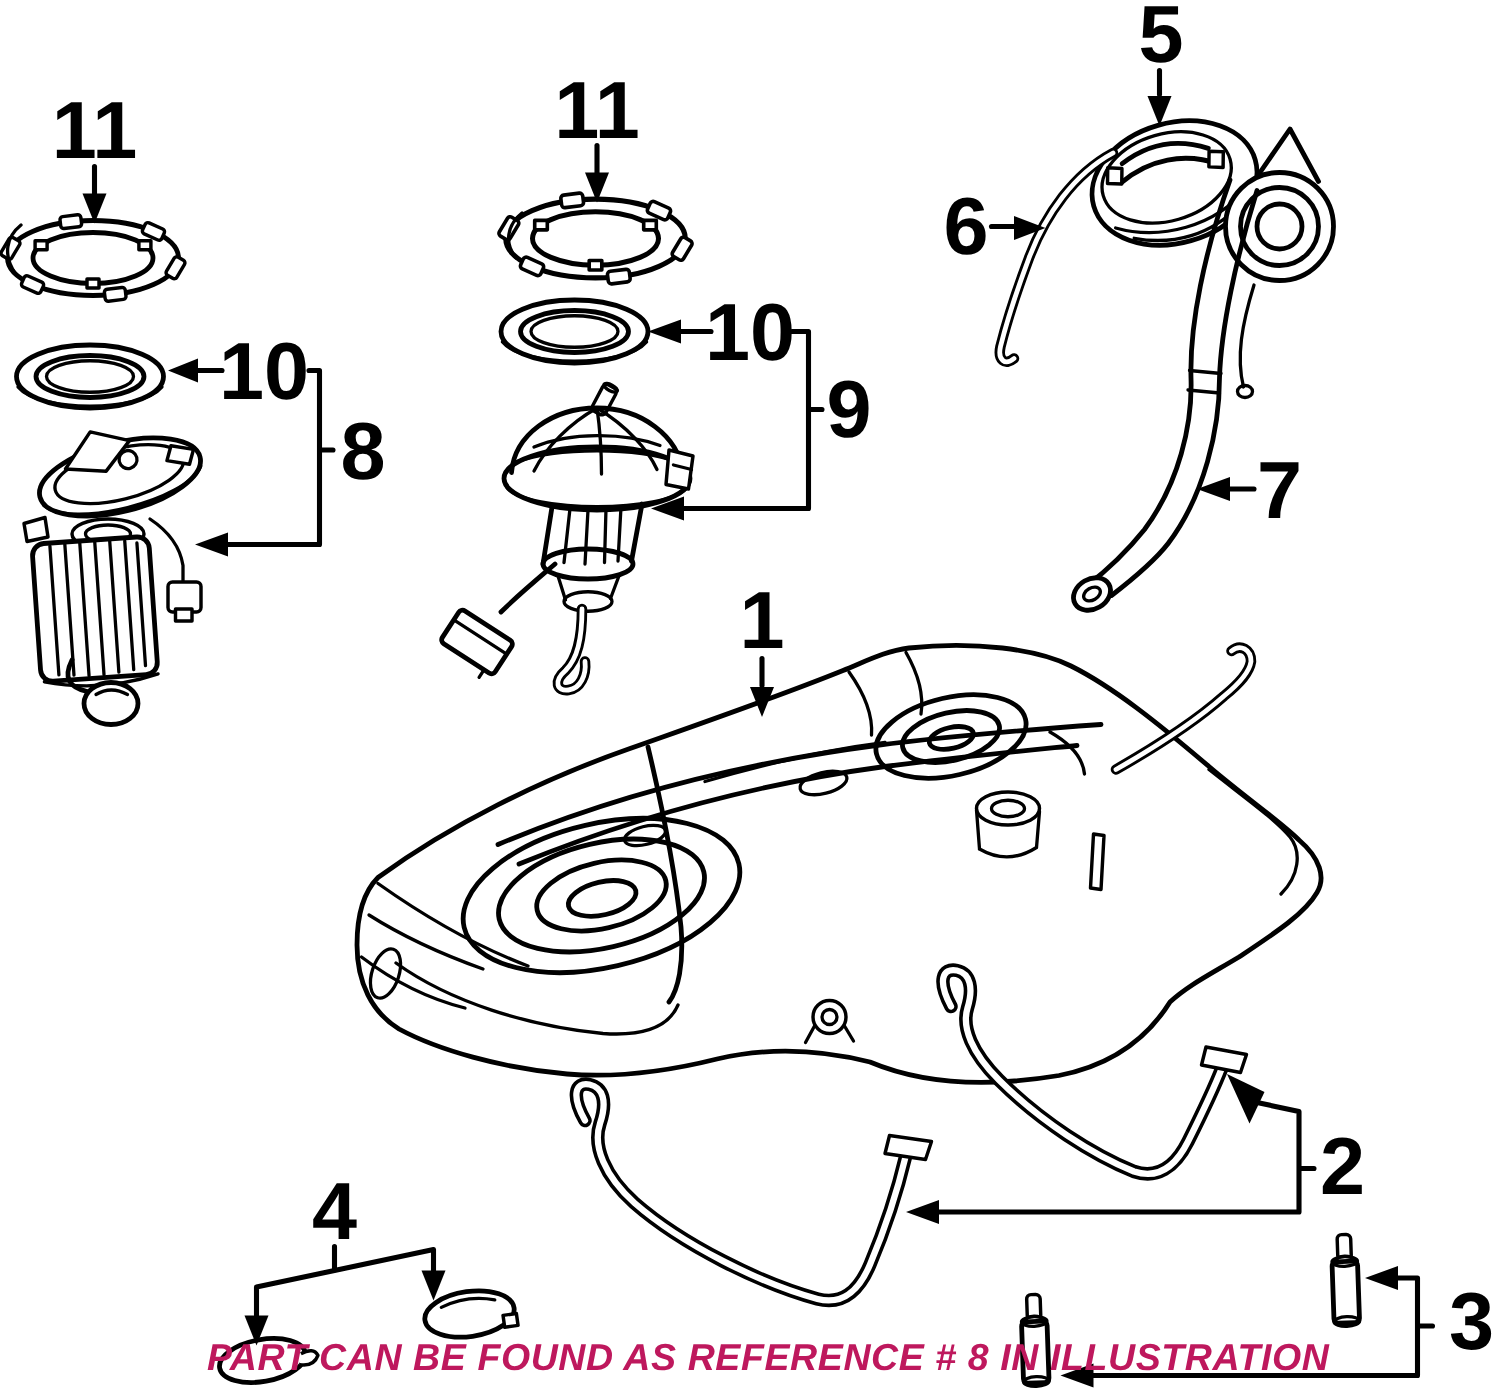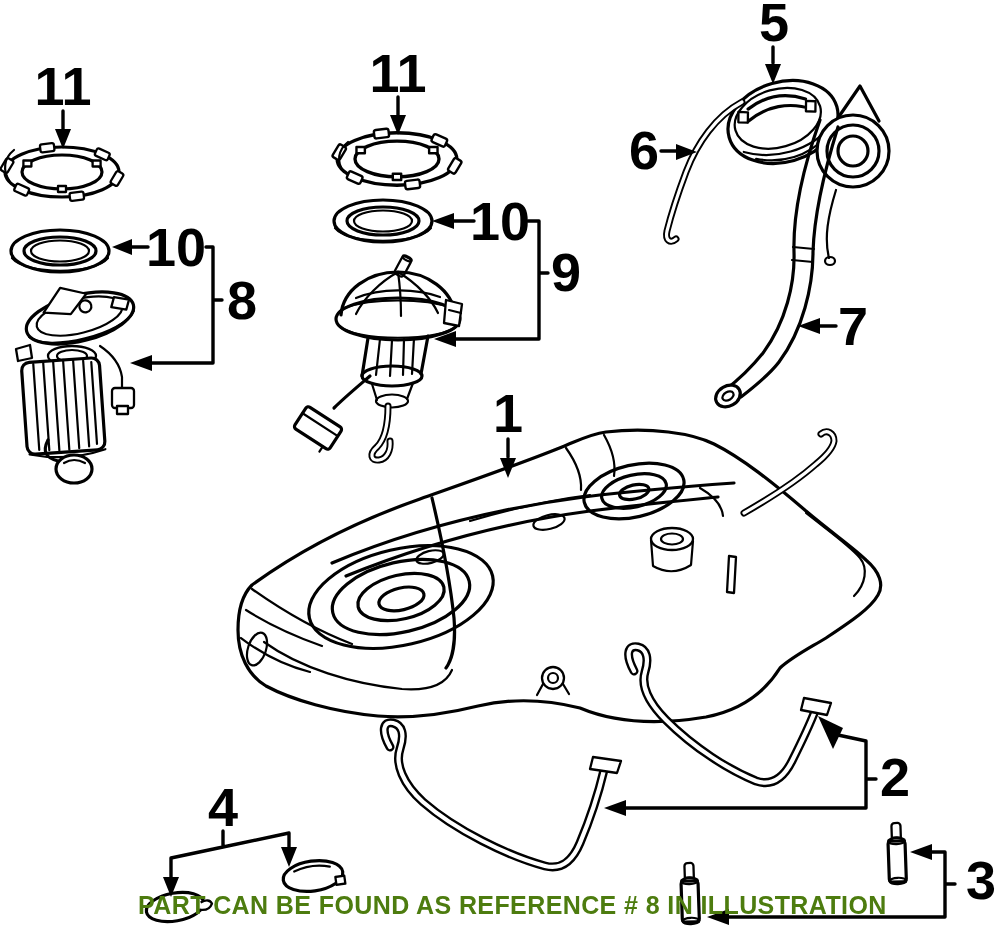--- a/index.html
+++ b/index.html
@@ -296,14 +296,14 @@
     <text class="callout" x="774" y="41">5</text>
     <text class="callout" x="644" y="169">6</text>
     <text class="callout" x="853" y="345">7</text>
     <text class="callout" x="508" y="432">1</text>
     <text class="callout" x="895" y="796">2</text>
     <text class="callout" x="981" y="899">3</text>
     <text class="callout" x="223" y="826">4</text>
   </g>
 </svg>
 
-<div class="notice" style="color: #4d7c0f;">PART CAN BE FOUND AS REFERENCE # 8 IN ILLUSTRATION</div>
+<div class="notice" style="color: #be185d; font-style: italic;">PART CAN BE FOUND AS REFERENCE # 8 IN ILLUSTRATION</div>
 </div>
 
 </body></html>

